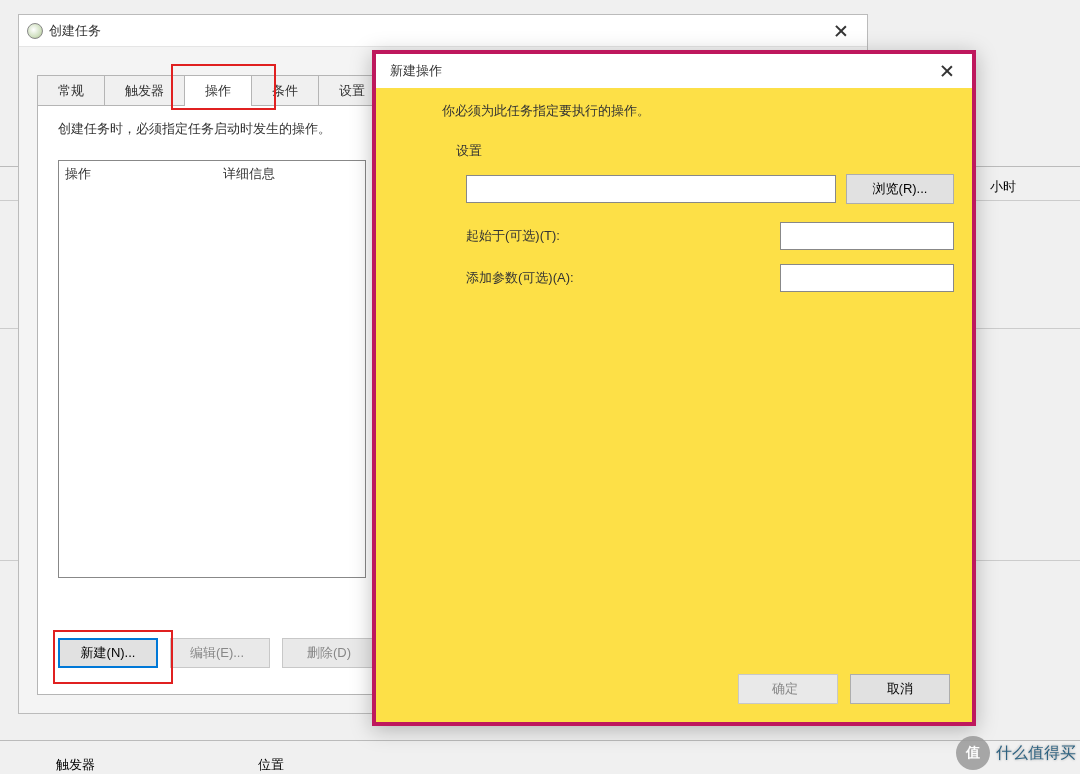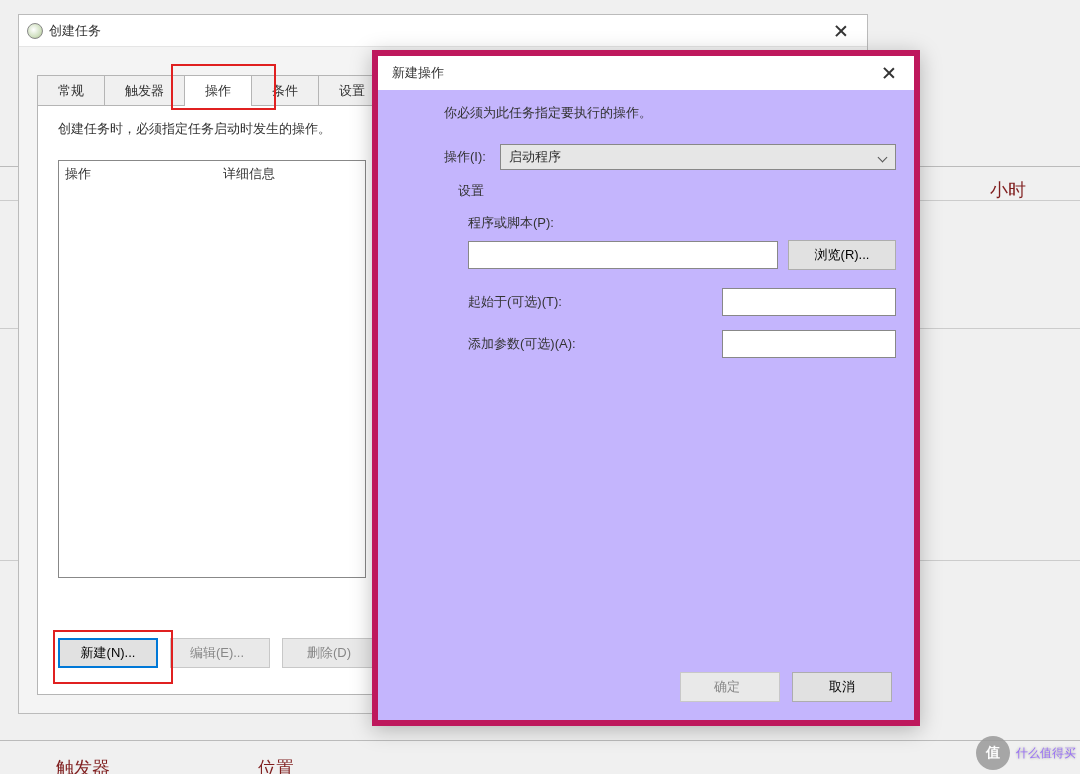--- a/index.html
+++ b/index.html
@@ -10,22 +10,22 @@
       width: 1080px;
       height: 774px;
       position: relative;
       overflow: hidden;
       color: #333;
     }
     
     
     .bg-label {
       position: absolute;
-      font-size: 18px;
-      color: #7f1d1d;
+      font-size: 13px;
+      color: #000000;
     }
     .bg-hour { left: 990px; top: 178px; }
     .bg-trigger { left: 56px; top: 756px; }
     .bg-location { left: 258px; top: 756px; }
     .bg-line { position: absolute; border-top: 1px solid #bbb; left: 0; width: 1080px; }
     
     
     .create-task-dialog {
       position: absolute;
       left: 18px;
@@ -158,24 +158,24 @@
       width: 120px;
       height: 54px;
       z-index: 6;
     }
     
     
     .new-action-dialog {
       position: absolute;
       left: 372px;
       top: 50px;
-      width: 548px;
+      width: 604px;
       height: 676px;
-      background: #c4b5fd;
-      border: 6px solid #be185d;
+      background: #fde047;
+      border: 4px solid #be185d;
       box-shadow: 0 4px 20px rgba(0,0,0,0.25);
       z-index: 10;
     }
     .na-titlebar {
       height: 34px;
       background: #fff;
       display:flex; align-items:center;
       padding: 0 2px 0 14px;
     }
     .na-title { font-size: 13px; }
@@ -253,21 +253,21 @@
       display:flex; align-items:center; gap:6px;
       color:#fff;
       z-index:50;
       opacity:0.85;
     }
     .wm-circle {
       width:34px; height:34px; border-radius:50%;
       background:#9a9a9a; display:flex; align-items:center; justify-content:center;
       color:#fff; font-size:14px; font-weight:bold;
     }
-    .wm-text { font-size:12px; color:#8b5cf6; text-shadow:0 0 3px rgba(0,0,0,0.4);}
+    .wm-text { font-size:16px; color:#0c4a6e; text-shadow:0 0 3px rgba(0,0,0,0.4);}
   </style>
 </head>
 <body>
 
 <div class="bg-line" style="top:166px;"></div>
 <div class="bg-line" style="top:200px;border-top:1px solid #ccc;"></div>
 <div class="bg-line" style="top:328px;border-top:1px solid #ccc;"></div>
 <div class="bg-line" style="top:560px;border-top:1px solid #ccc;"></div>
 <div class="bg-line" style="top:740px;"></div>
 <span class="bg-label bg-hour">小时</span>
@@ -317,32 +317,24 @@
 <div class="new-action-dialog">
   <div class="na-titlebar">
     <span class="na-title">新建操作</span>
     <div class="na-close">
       <span class="x-icon"></span>
     </div>
   </div>
   <div class="na-body">
     <div class="na-desc">你必须为此任务指定要执行的操作。</div>
 
-    <div class="na-row">
-      <span class="na-label">操作(I):</span>
-      <div class="na-select">
-        <span>启动程序</span>
-        <span class="chev"></span>
-      </div>
-    </div>
 
     <div class="na-group-label">设置</div>
 
     <div class="na-sub">
-      <div class="na-field-label">程序或脚本(P):</div>
       <div class="na-field-row">
         <input type="text" class="na-textbox wide" value="" style="">
         <button class="browse-btn">浏览(R)...</button>
       </div>
 
       <div class="na-inline-row">
         <span class="na-label">起始于(可选)(T):</span>
         <input type="text" class="na-textbox narrow" value="" style="">
       </div>
 

